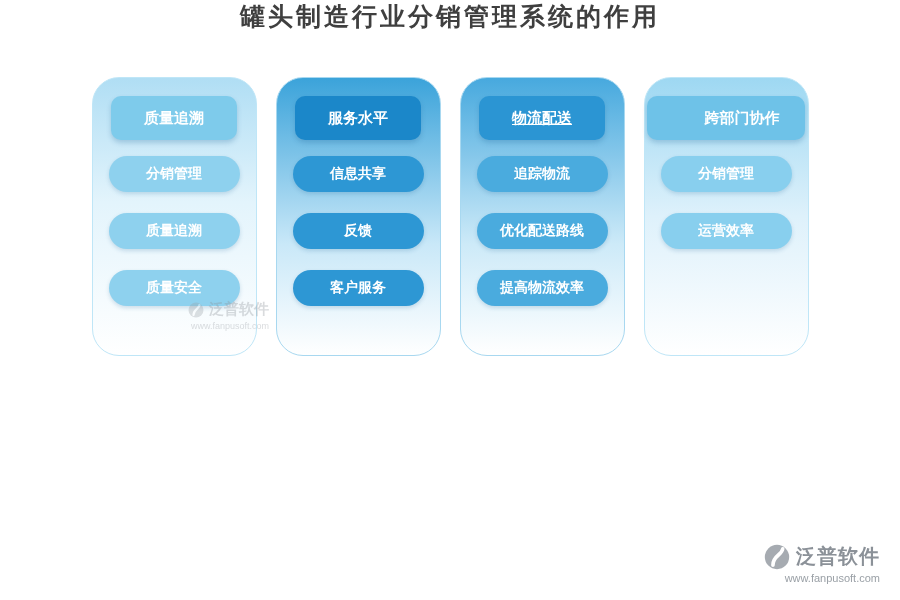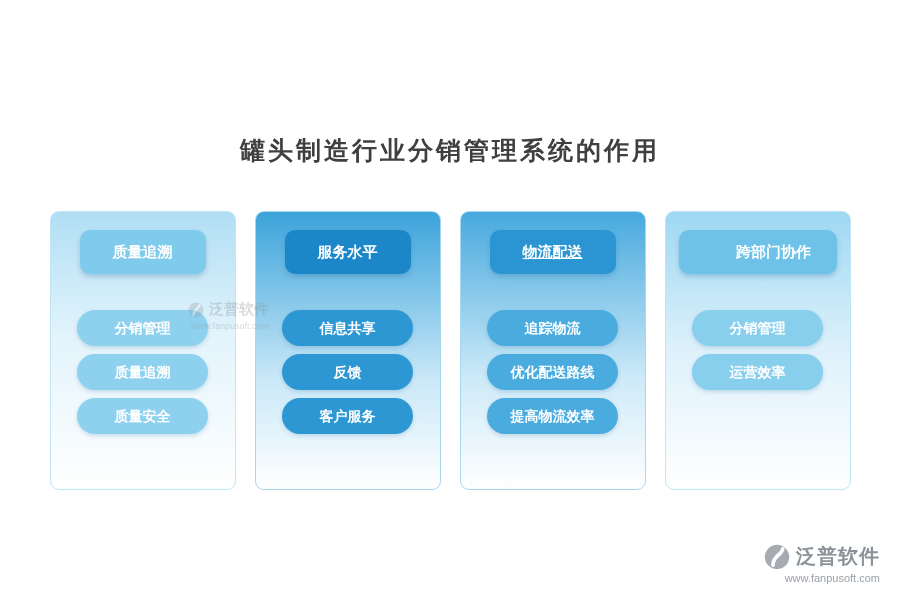--- a/index.html
+++ b/index.html
@@ -12,38 +12,37 @@
     font-family: "Liberation Sans", "DejaVu Sans", sans-serif;
   }
   .page {
     position: relative;
     width: 900px;
     height: 600px;
     background: #ffffff;
   }
   .title {
     margin: 0;
-    padding-top: 134px;
     text-align: center;
     font-family: "Liberation Serif", "DejaVu Serif", serif;
     font-size: 25px;
     font-weight: bold;
     letter-spacing: 3px;
     color: #3f3f3f;
   }
   .cards {
     display: flex;
     justify-content: center;
     gap: 19px;
     margin-top: 44px;
   }
   .card {
-    width: 186px;
+    width: 165px;
     height: 279px;
-    border-radius: 9px;
+    border-radius: 27px;
     box-sizing: border-box;
   }
   .card.theme-a {
     background: linear-gradient(180deg, #b0def4 0%, #e3f4fc 45%, #ffffff 100%);
     border: 1px solid #bfe6f7;
   }
   .card.theme-b {
     background: linear-gradient(180deg, #3ba3da 0%, #c9e8f8 60%, #ffffff 100%);
     border: 1px solid #a8d8f0;
   }
@@ -67,23 +66,24 @@
     font-weight: bold;
     box-shadow: 0 3px 5px rgba(30, 100, 150, 0.25);
   }
   .theme-a .card-header { background: #7ecbeb; }
   .theme-b .card-header { background: #1b87c9; }
   .theme-c .card-header { background: #2b95d3; text-decoration: underline; }
   .theme-d .card-header { background: #6ec2e8; padding-left: 32px; }
   .items {
     display: flex;
     flex-direction: column;
-    gap: 8px;
-    margin-top: 36px;
+    gap: 21px;
+    margin-top: 16px;
     align-items: center;
+    font-family: Liberation Serif, serif;
   }
   .item-pill {
     width: 131px;
     height: 36px;
     line-height: 36px;
     border-radius: 18px;
     text-align: center;
     color: #ffffff;
     font-size: 14px;
     font-weight: bold;

